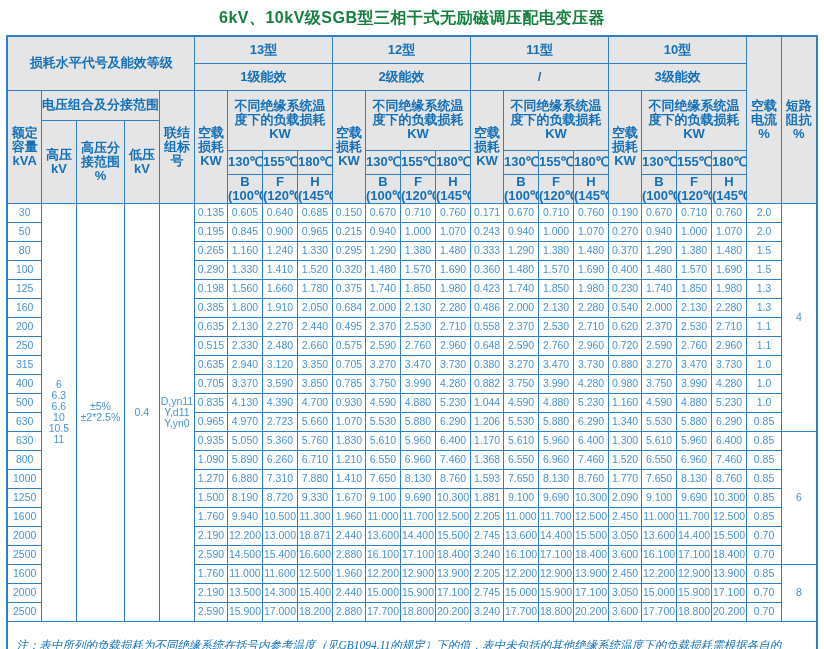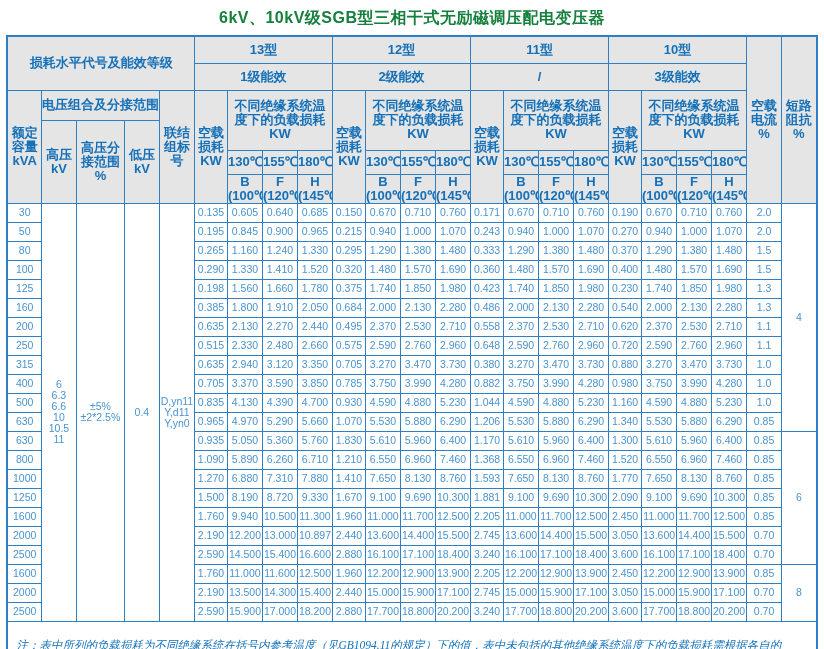--- a/index.html
+++ b/index.html
@@ -417,21 +417,21 @@
         <td>1.160</td>
         <td>4.590</td>
         <td>4.880</td>
         <td>5.230</td>
         <td>1.0</td>
       </tr>
       <tr>
         <td class="capacity">630</td>
         <td>0.965</td>
         <td>4.970</td>
-        <td>5.290</td>
+        <td>2.723</td>
         <td>5.660</td>
         <td>1.070</td>
         <td>5.530</td>
         <td>5.880</td>
         <td>6.290</td>
         <td>1.206</td>
         <td>5.530</td>
         <td>5.880</td>
         <td>6.290</td>
         <td>1.340</td>
@@ -539,21 +539,21 @@
         <td>11.000</td>
         <td>11.700</td>
         <td>12.500</td>
         <td>0.85</td>
       </tr>
       <tr>
         <td class="capacity">2000</td>
         <td>2.190</td>
         <td>12.200</td>
         <td>13.000</td>
-        <td>10.897</td>
+        <td>18.871</td>
         <td>2.440</td>
         <td>13.600</td>
         <td>14.400</td>
         <td>15.500</td>
         <td>2.745</td>
         <td>13.600</td>
         <td>14.400</td>
         <td>15.500</td>
         <td>3.050</td>
         <td>13.600</td>

